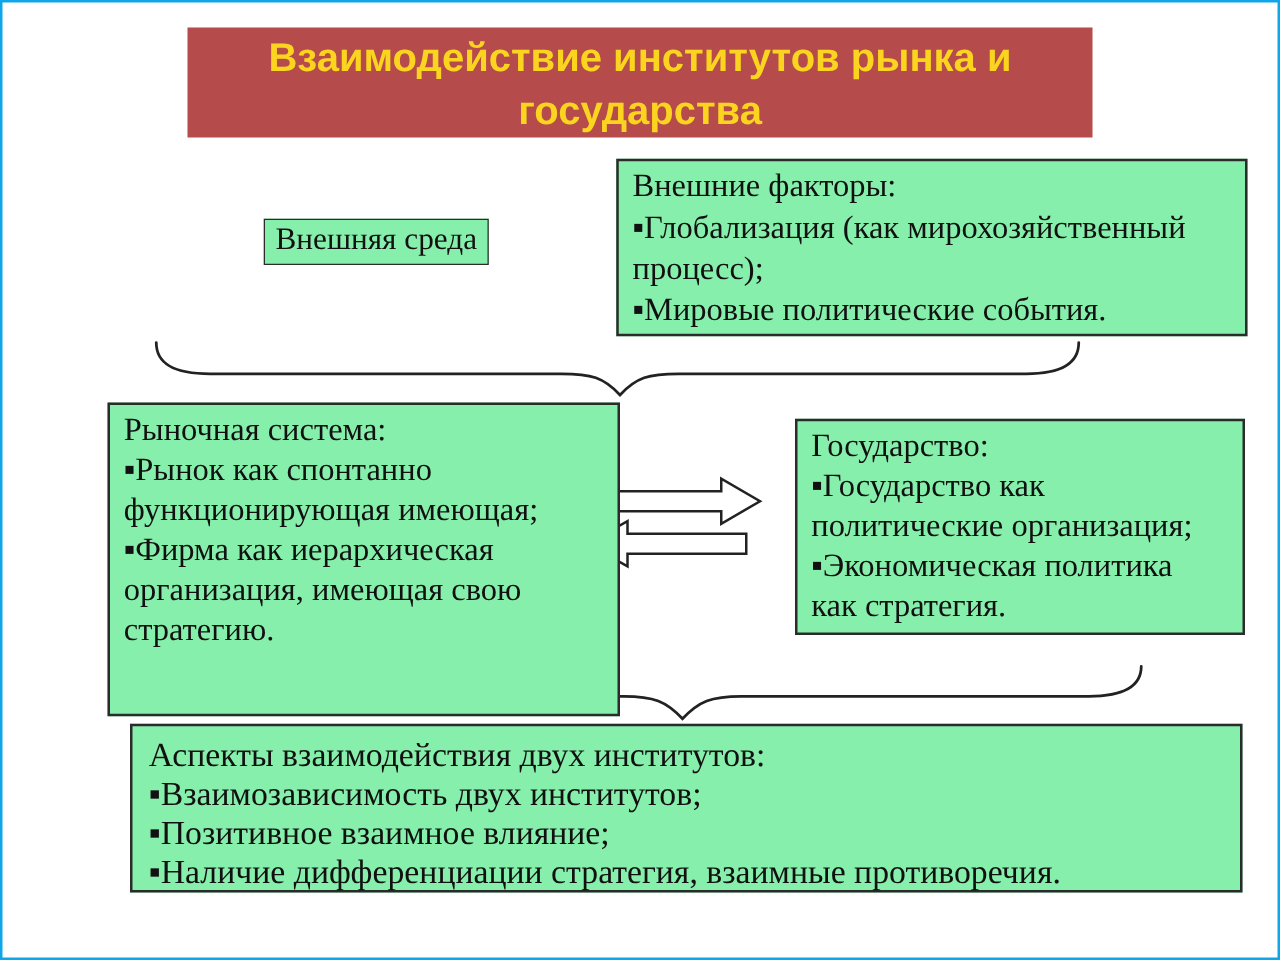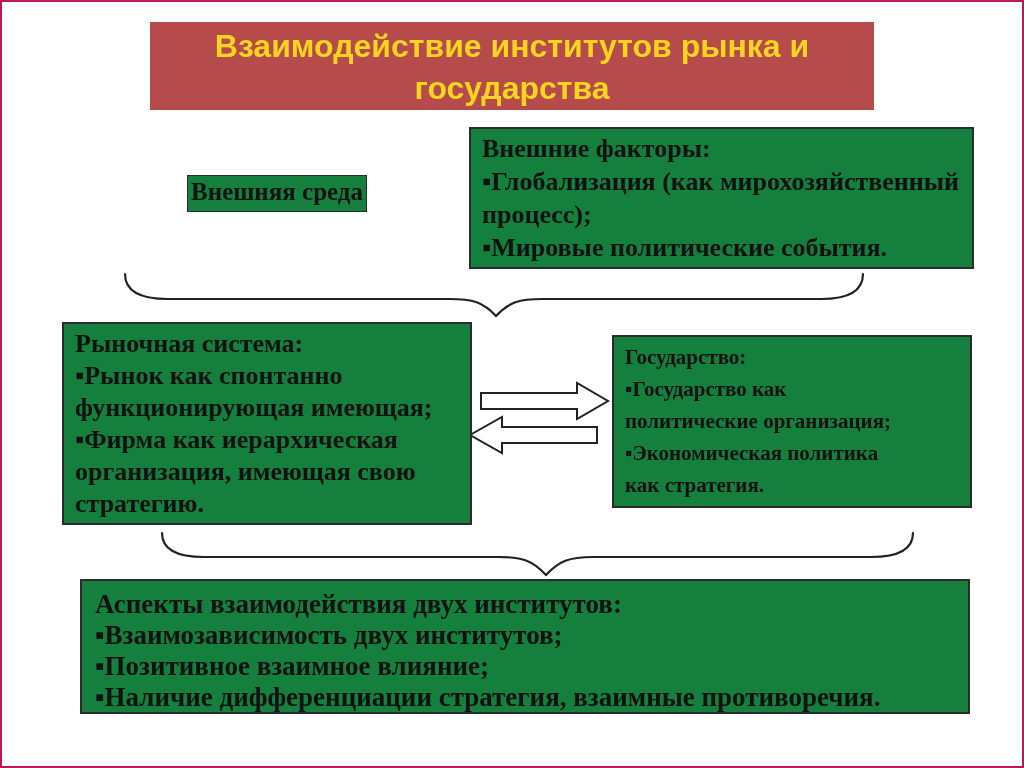--- a/index.html
+++ b/index.html
@@ -1,51 +1,51 @@
 <!DOCTYPE html>
 <html><head>
 <meta charset="utf-8">
 <style>
   html,body { margin:0; padding:0; background:#ffffff; }
   .canvas {
     position:relative; width:1024px; height:768px;
-    background:#ffffff; border:2px solid #be185d; box-sizing:border-box;
+    background:#ffffff; border:2px solid #0ea5e9; box-sizing:border-box;
     overflow:hidden;
     font-family:"Liberation Serif","DejaVu Serif",serif;
     color:#111111;
   }
   .connectors { position:absolute; left:0; top:0; width:1024px; height:768px; }
   .banner {
     position:absolute; left:148px; top:20px; width:724px; height:88px;
     background:#b54b4b; color:#fad41f;
     font-family:"Liberation Sans","DejaVu Sans",sans-serif;
     font-weight:bold; font-size:32px; line-height:42px;
     text-align:center; padding-top:3px; box-sizing:border-box;
   }
   .tbox {
-    position:absolute; border:2px solid #2b2b2b; background:#15803d;
-    font-weight:bold; box-sizing:border-box;
+    position:absolute; border:2px solid #2b2b2b; background:#86efac;
+    font-weight:normal; box-sizing:border-box;margin-left:24px;
   }
   .ln { white-space:nowrap; }
   #env {
     left:185px; top:173px; width:180px; height:37px;
     font-size:25px; line-height:32px; text-align:center;
     border-width:1.5px;
   }
   #ext {
     left:467px; top:125px; width:505px; height:142px;
     font-size:26px; line-height:33px; padding:3px 11px;
   }
   #market {
-    left:60px; top:320px; width:410px; height:203px;
+    left:60px; top:320px; width:410px; height:251px;
     font-size:26px; line-height:32px; padding:4px 11px;
   }
   #state {
     left:610px; top:333px; width:360px; height:173px;
-    font-size:21px; line-height:32px; padding:4px 11px;
+    font-size:26px; line-height:32px; padding:4px 11px;
   }
   #aspects {
     left:78px; top:577px; width:890px; height:135px;
     font-size:27px; line-height:31px; padding:8px 13px;
   }
 </style>
 </head>
 <body>
 
 <div class="canvas">

